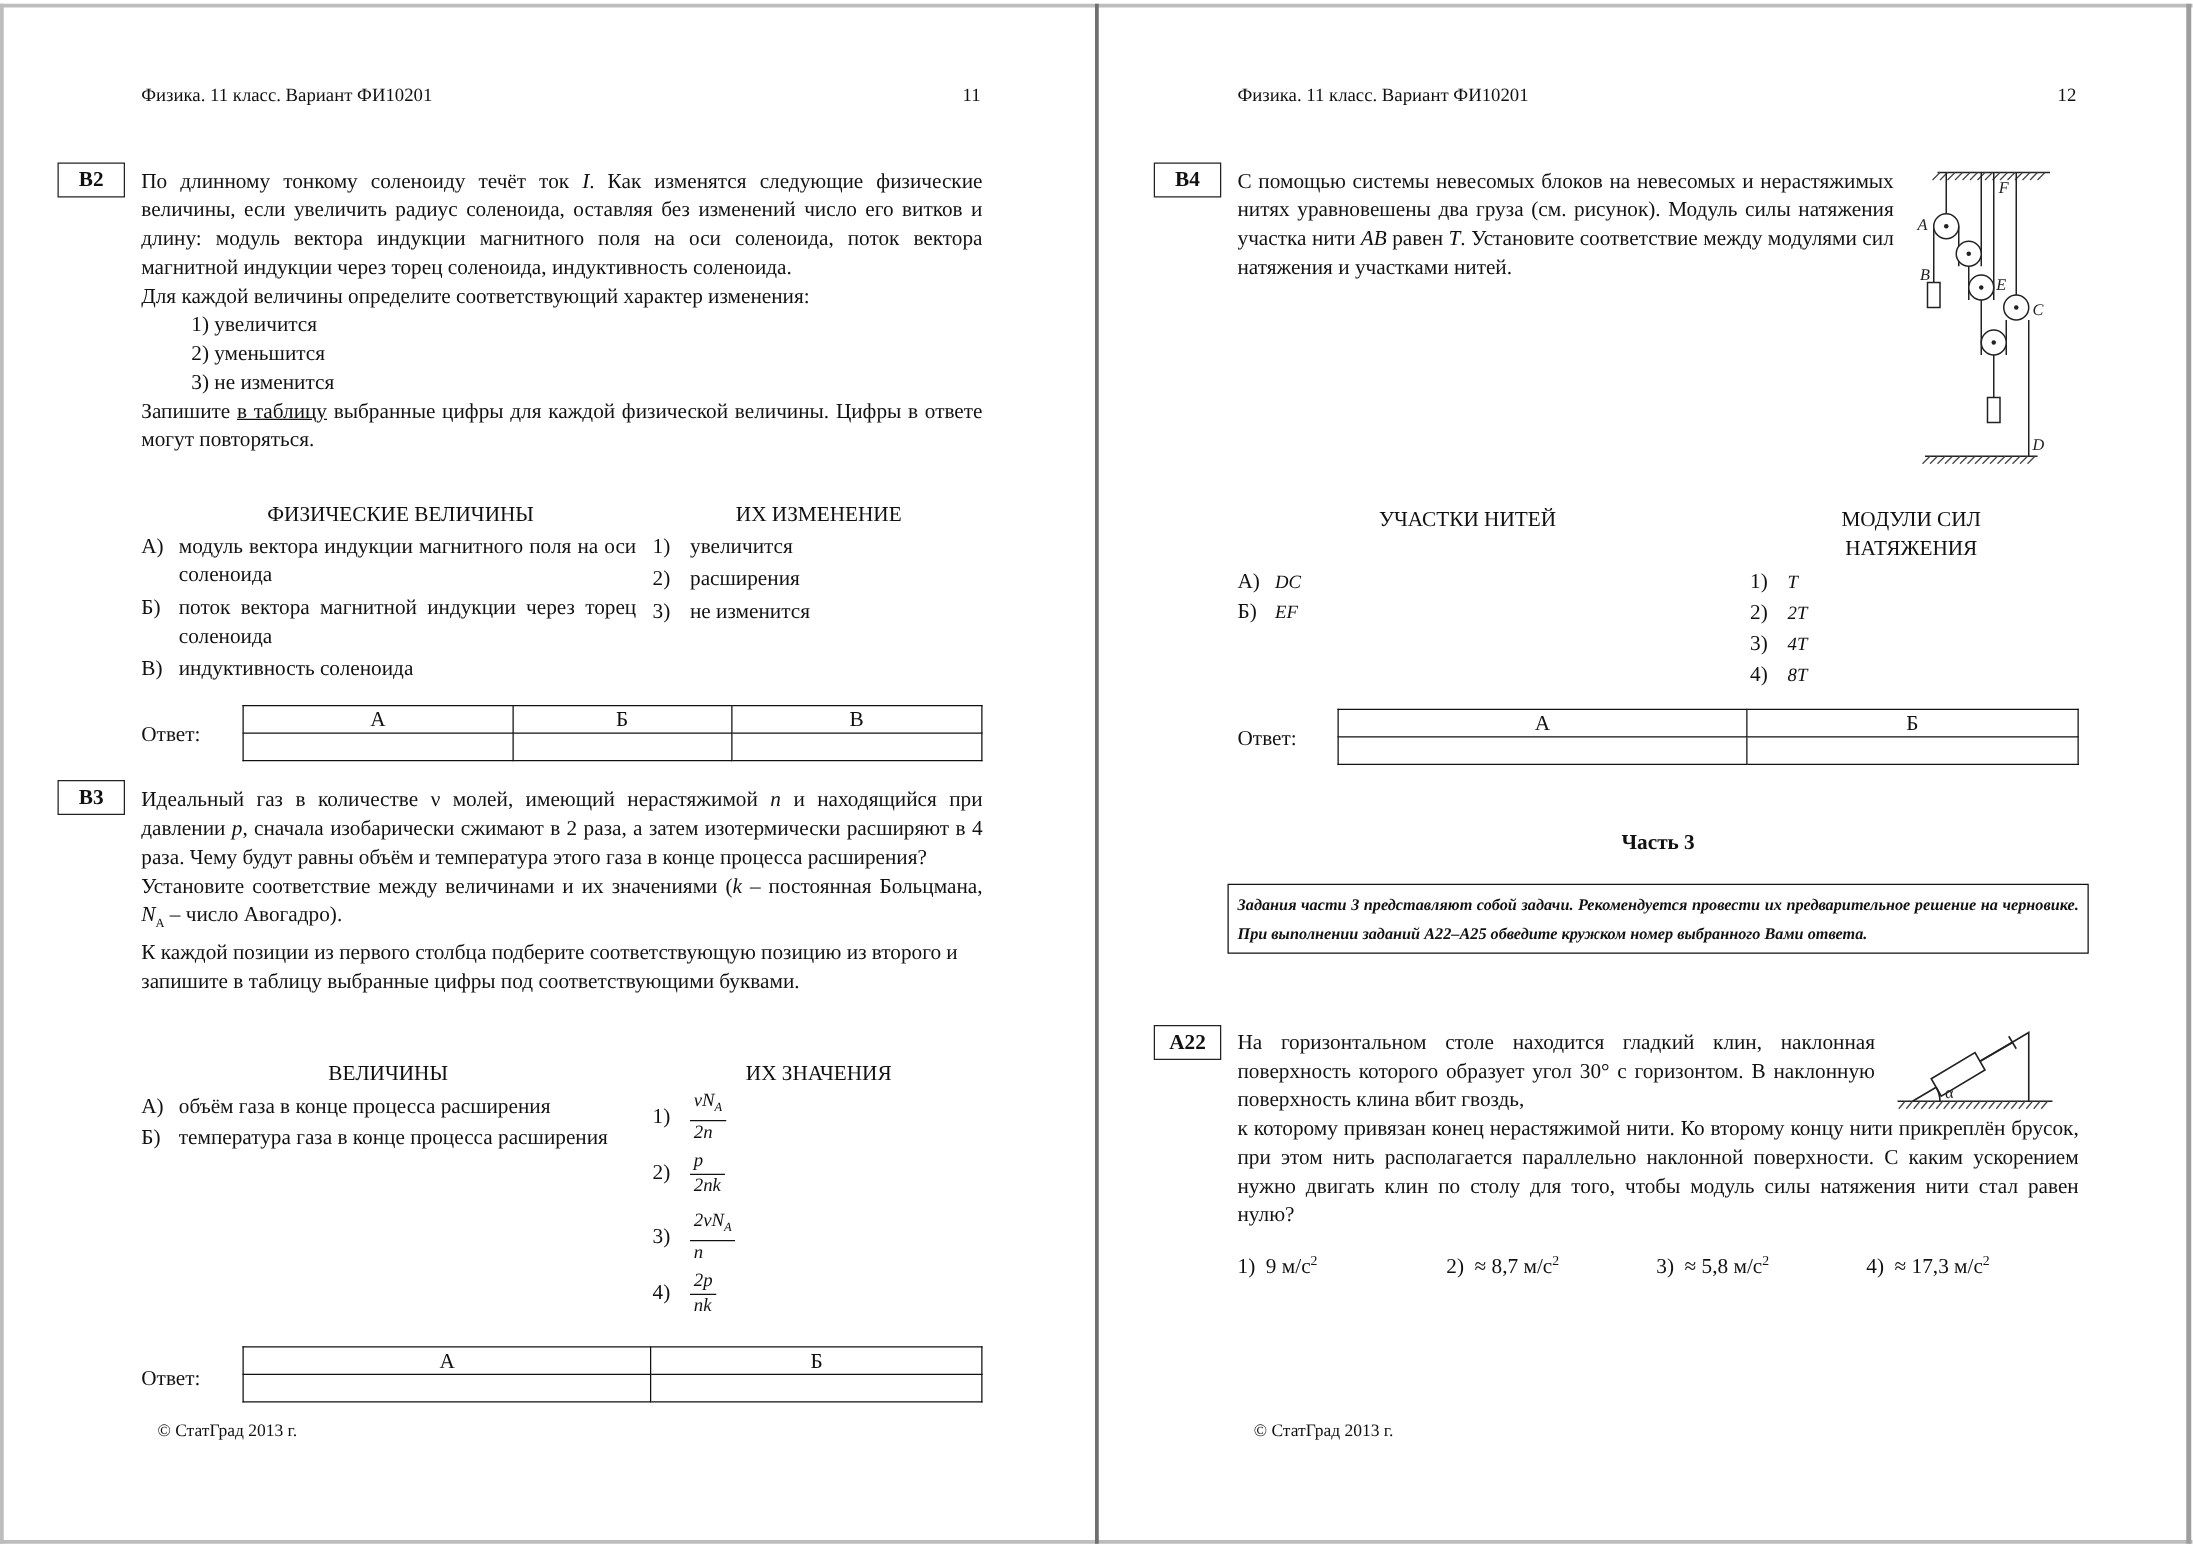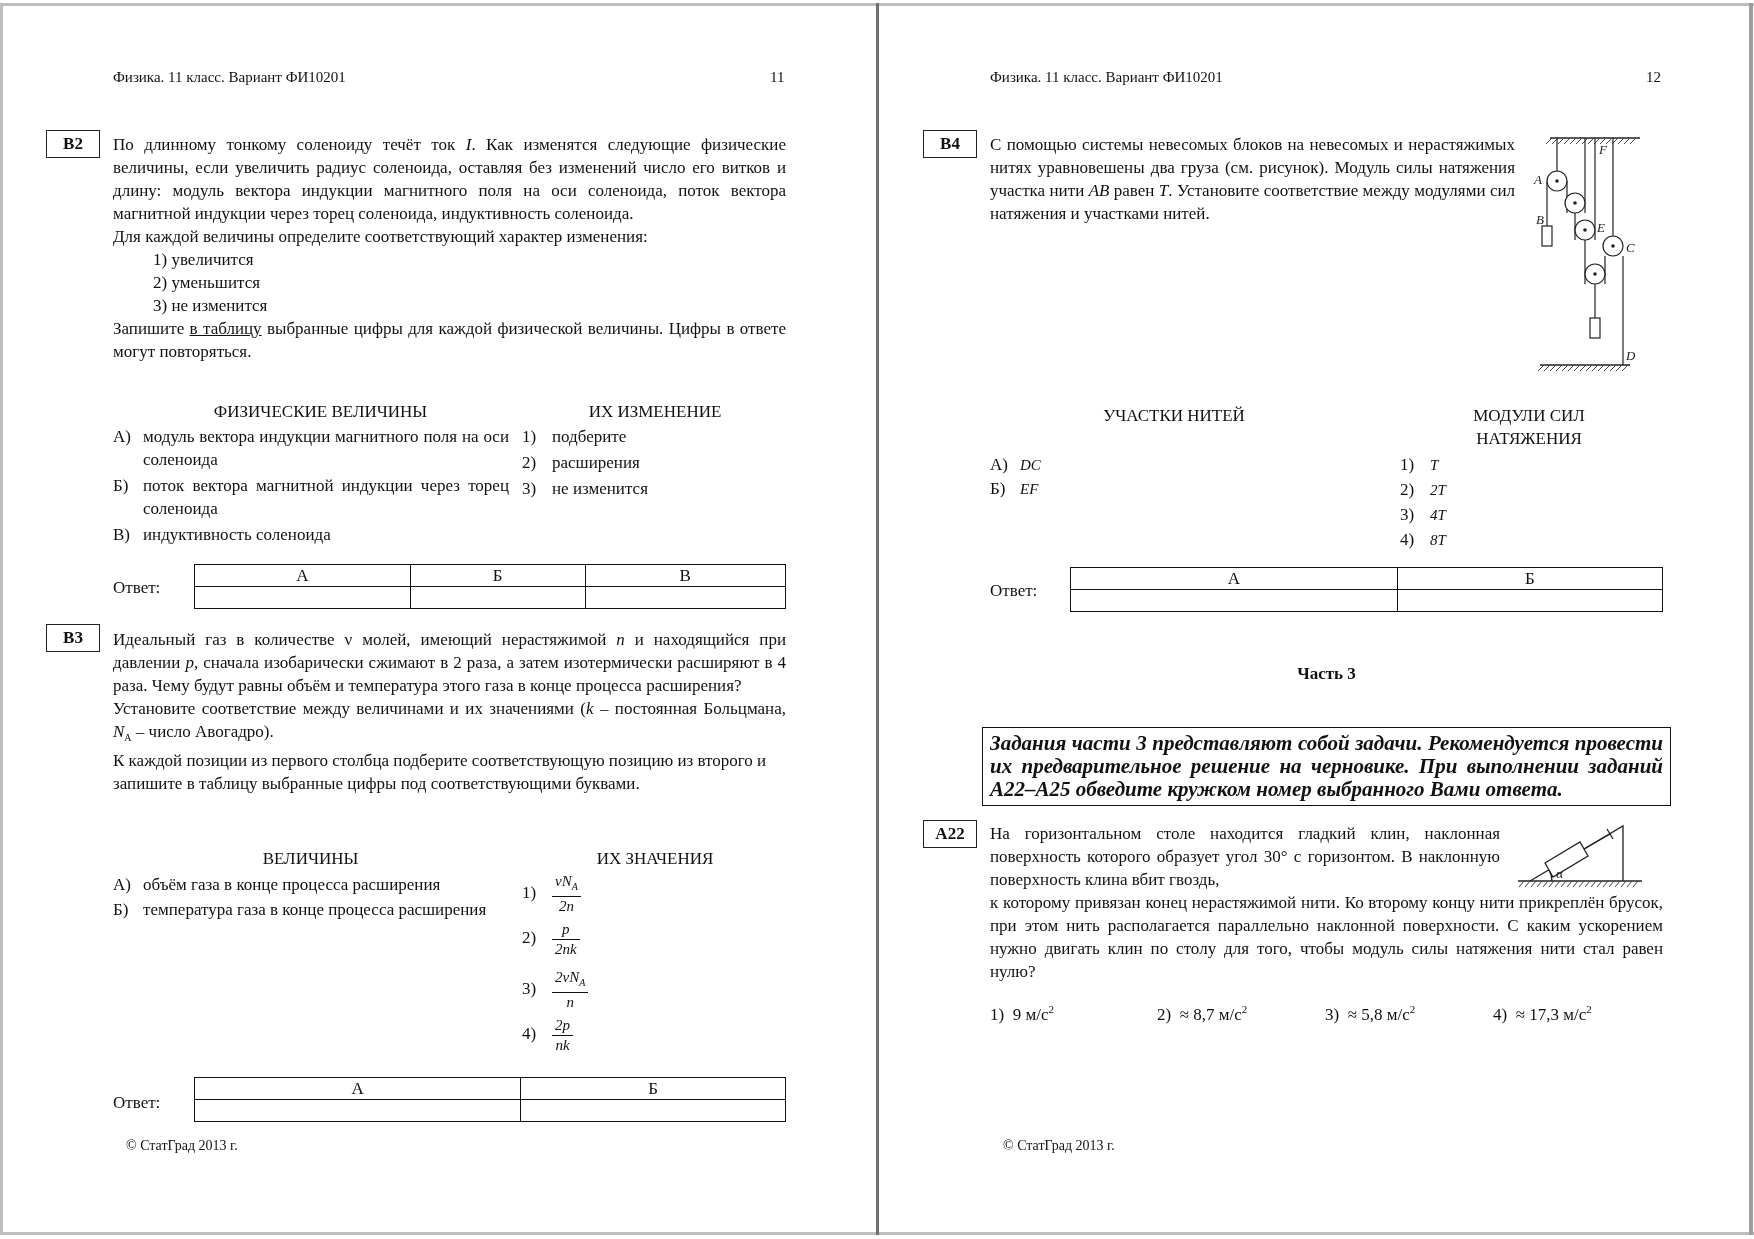--- a/index.html
+++ b/index.html
@@ -21,25 +21,25 @@
   .para p { margin:0; }
   .indent { padding-left:40px; }
   .head-col { position:absolute; font-size:17px; text-align:center; line-height:23px; }
   .list-item { position:absolute; font-size:17px; line-height:23px; }
   .li-num { display:inline-block; width:30px; }
   .li-text { display:inline-block; vertical-align:top; text-align:justify; }
   table.ans { position:absolute; border-collapse:collapse; }
   table.ans td { border:1.5px solid #111; text-align:center; font-size:17px; height:21px; padding:0; }
   .i { font-style:italic; }
   .u { text-decoration:underline; }
-  .frac { display:inline-block; vertical-align:middle; text-align:center; font-style:italic; font-size:15px; line-height:19px; }
+  .frac { display:inline-block; vertical-align:middle; text-align:left; font-style:italic; font-size:15px; line-height:19px; }
   .frac .num { display:block; border-bottom:1px solid #111; padding:0 3px; }
   .frac .den { display:block; padding:0 3px; }
   .note-box { position:absolute; border:1.5px solid #111; padding:4px 7px; font-style:italic; font-weight:bold;
-              text-align:justify; line-height:23px; font-size:21px;margin-top:20px; }
+              text-align:justify; line-height:23px; font-size:13px; }
   .center-title { position:absolute; font-weight:bold; font-size:17px; text-align:center; }
   .opt { position:absolute; font-size:17px; }
   sup { font-size:11px; }
   sub { font-size:10px; }
 </style>
 </head>
 <body>
 
 <div class="frame-top"></div>
 <div class="frame-bottom"></div>
@@ -68,21 +68,21 @@
     <span class="li-num">А)</span><span class="li-text" style="width:366px;">модуль вектора индукции магнитного поля на оси соленоида</span>
   </div>
   <div class="list-item" style="left:113px; top:474px; width:400px;">
     <span class="li-num">Б)</span><span class="li-text" style="width:366px;">поток вектора магнитной индукции через торец соленоида</span>
   </div>
   <div class="list-item" style="left:113px; top:523px; width:400px;">
     <span class="li-num">В)</span><span class="li-text" style="width:366px;">индуктивность соленоида</span>
   </div>
 
   <div class="list-item" style="left:522px; top:425px;">
-    <span class="li-num">1)</span><span>подберите</span>
+    <span class="li-num">1)</span><span>увеличится</span>
   </div>
   <div class="list-item" style="left:522px; top:451px;">
     <span class="li-num">2)</span><span>расширения</span>
   </div>
   <div class="list-item" style="left:522px; top:477px;">
     <span class="li-num">3)</span><span>не изменится</span>
   </div>
 
   <div class="abs" style="left:113px; top:578px; font-size:17px;">Ответ:</div>
   <table class="ans" style="left:194px; top:564px; width:592px;">

